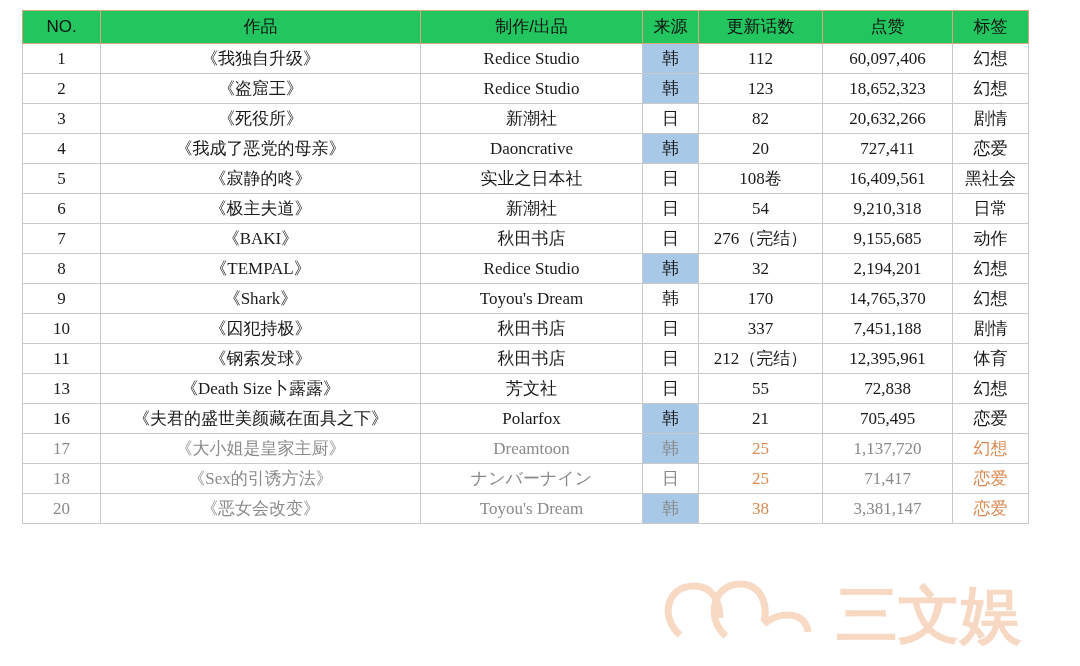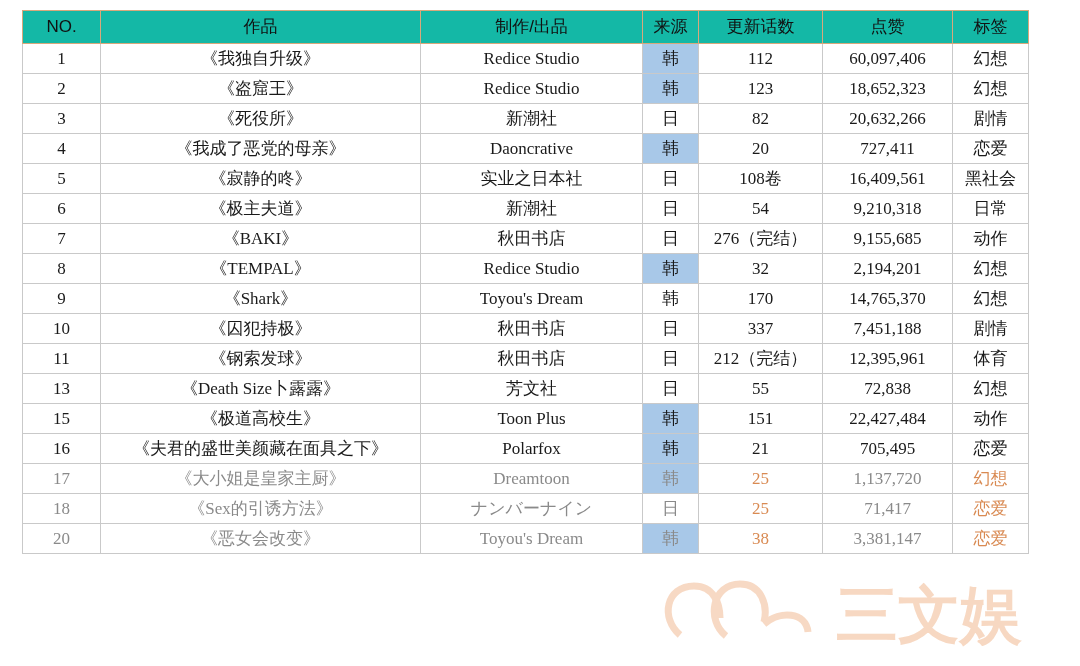--- a/index.html
+++ b/index.html
@@ -43,21 +43,21 @@
     line-height: 29px;
     padding: 0 4px;
     font-size: 17px;
     color: #1a1a1a;
     text-align: center;
     white-space: nowrap;
     overflow: hidden;
     background-clip: padding-box;
   }
   table.main-table thead th {
-    background: #14b8a6;
+    background: #22c55e;
     font-weight: normal;
     font-family: "Liberation Sans", sans-serif;
     font-size: 17px;
     color: #111;
     border: 1px solid #d8a87c;
     height: 32px;
     line-height: 32px;
   }
   
   col.c-no      { width: 78px; }
@@ -224,29 +224,20 @@
         <tr>
           <td class="cell-no">13</td>
           <td class="cell-title">《Death Size卜露露》</td>
           <td class="cell-studio">芳文社</td>
           <td class="cell-source src-jp">日</td>
           <td class="cell-eps">55</td>
           <td class="cell-likes">72,838</td>
           <td class="cell-tag">幻想</td>
         </tr>
         <tr>
-          <td class="cell-no">15</td>
-          <td class="cell-title">《极道高校生》</td>
-          <td class="cell-studio">Toon Plus</td>
-          <td class="cell-source src-kr">韩</td>
-          <td class="cell-eps">151</td>
-          <td class="cell-likes">22,427,484</td>
-          <td class="cell-tag">动作</td>
-        </tr>
-        <tr>
           <td class="cell-no">16</td>
           <td class="cell-title">《夫君的盛世美颜藏在面具之下》</td>
           <td class="cell-studio">Polarfox</td>
           <td class="cell-source src-kr">韩</td>
           <td class="cell-eps">21</td>
           <td class="cell-likes">705,495</td>
           <td class="cell-tag">恋爱</td>
         </tr>
         <tr>
           <td class="cell-no faded">17</td>

